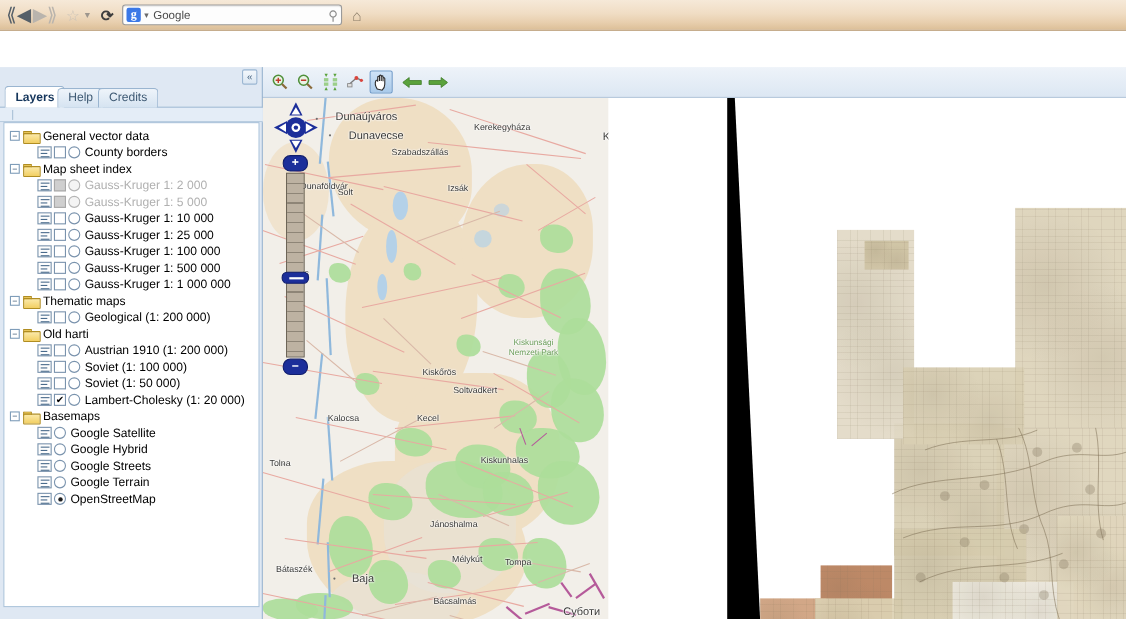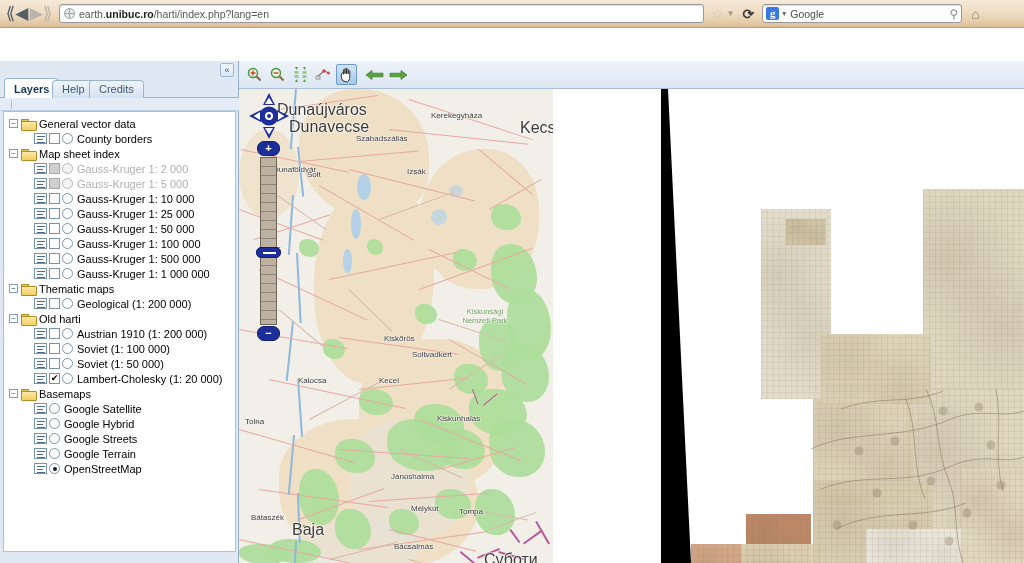--- a/index.html
+++ b/index.html
@@ -217,21 +217,21 @@
   .water { background: #b4d1e8; }
   .grey  { background: #e6e2db; }
   .rd { position: absolute; background: #e8a9a1; height: 1px; transform-origin: 0 0; }
   .rd2 { position: absolute; background: #d9b8a8; height: 1px; transform-origin: 0 0; }
   .riv { position: absolute; background: #8fb8dc; transform-origin: 0 0; }
   .bdr { position: absolute; background: #b55a9a; transform-origin: 0 0; }
   .plabel {
     position: absolute; font-size: 8px; color: #3a3a38;
     white-space: nowrap; text-shadow: 0 0 2px #fff, 0 0 2px #fff, 0 0 2px #fff;
   }
-  .plabel.big { font-size: 16px; }
+  .plabel.big { font-size: 10px; margin-left: 28px; }
   .plabel.park { color: #6d9e5c; font-size: 7.5px; }
   .pdot {
     position: absolute; width: 2px; height: 2px; background: #6c6c6c; border-radius: 50%;
   }
 
   .black-wedge {
     position: absolute; left: 422px; top: 0; width: 30px; height: 474px;
   }
   .scan-pane {
     position: absolute; left: 452px; top: 0; width: 333px; height: 474px;
@@ -263,24 +263,20 @@
   }
 </style>
 </head>
 <body>
 
 <div id="app">
 
   <div class="browser-bar">
     <div class="nav-btn back">⟪◀</div>
     <div class="nav-btn fwd">▶⟫</div>
-    <div class="url-box">
-      <div class="globe-ico"></div>
-      <div class="url-text"><span>earth.</span><b>unibuc.ro</b><span>/harti/index.php?lang=en</span></div>
-    </div>
     <div class="star-ico">☆</div>
     <div class="caret-ico">▼</div>
     <div class="reload-ico">⟳</div>
     <div class="search-box">
       <div class="g-logo">g</div>
       <div class="g-caret">▾</div>
       <div class="search-txt">Google</div>
       <div class="mag-ico">⚲</div>
     </div>
     <div class="home-ico">⌂</div>
@@ -349,30 +345,20 @@
           </div>
           <div class="node node-leaf">
             <span class="legend-ico">
               <i></i>
               <i></i>
               <i></i>
             </span>
             <span class="chk"></span>
             <span class="rad"></span>
             <span class="leaf-label">Gauss-Kruger 1: 25 000</span>
-          </div>
-          <div class="node node-leaf">
-            <span class="legend-ico">
-              <i></i>
-              <i></i>
-              <i></i>
-            </span>
-            <span class="chk"></span>
-            <span class="rad"></span>
-            <span class="leaf-label">Gauss-Kruger 1: 50 000</span>
           </div>
           <div class="node node-leaf">
             <span class="legend-ico">
               <i></i>
               <i></i>
               <i></i>
             </span>
             <span class="chk"></span>
             <span class="rad"></span>
             <span class="leaf-label">Gauss-Kruger 1: 100 000</span>

